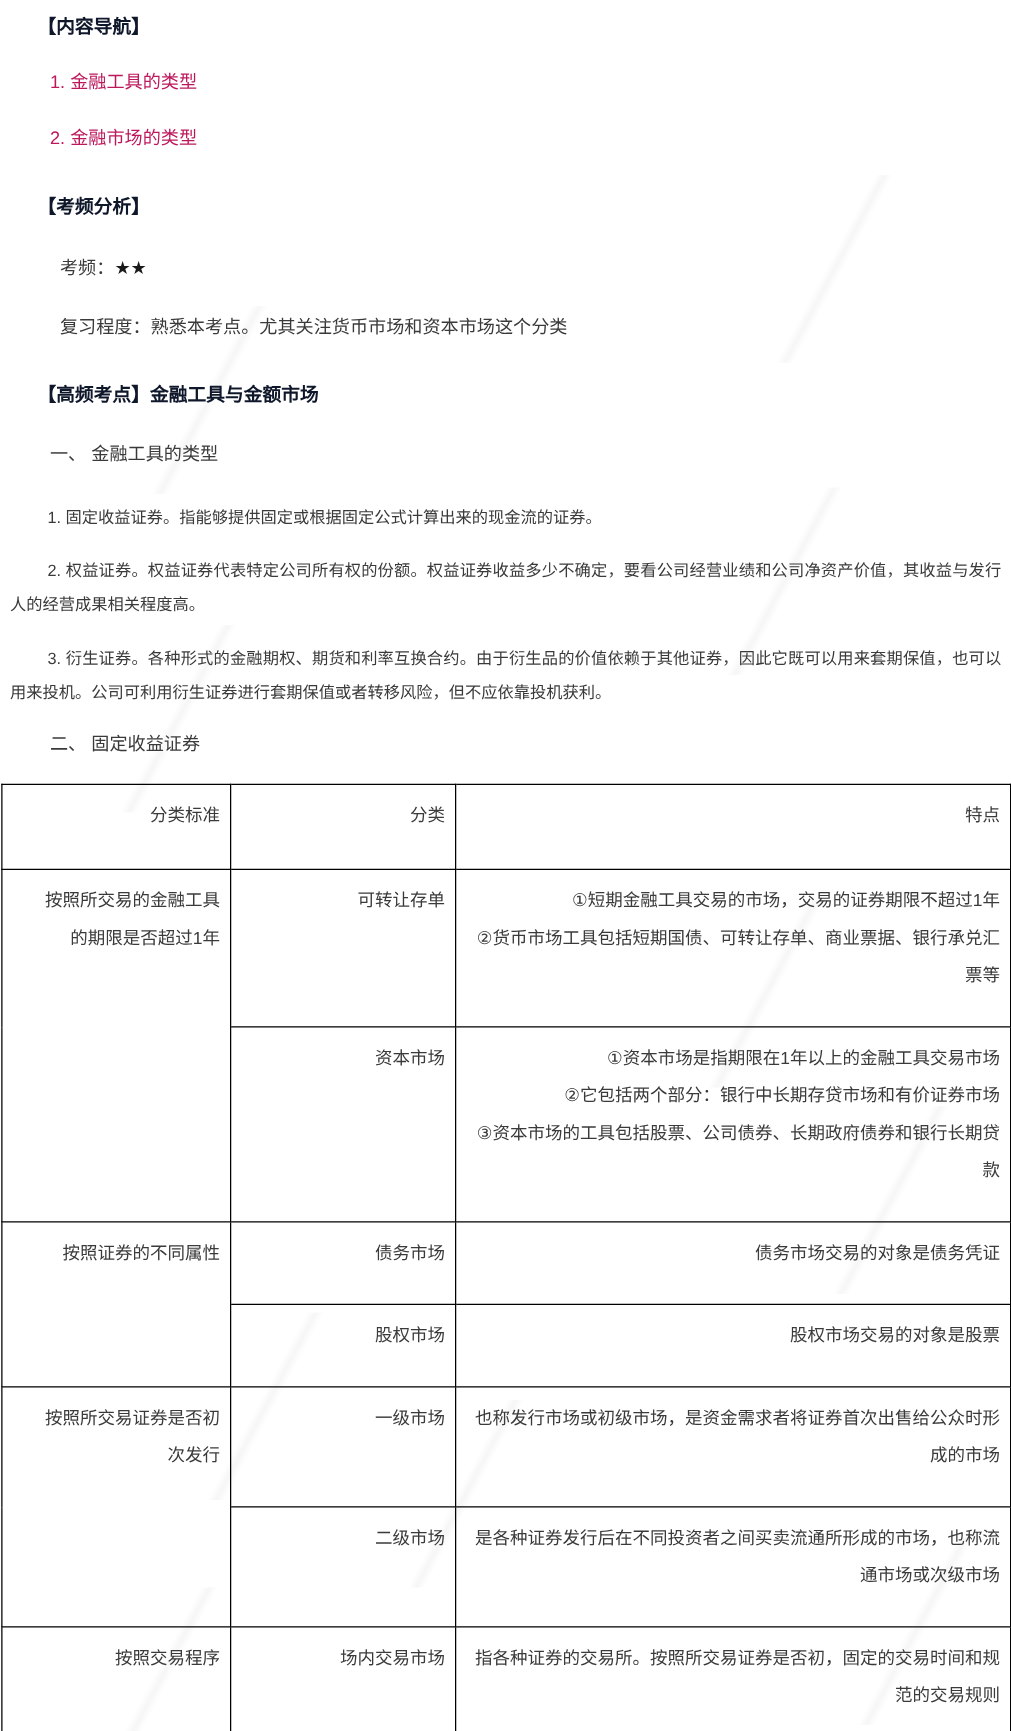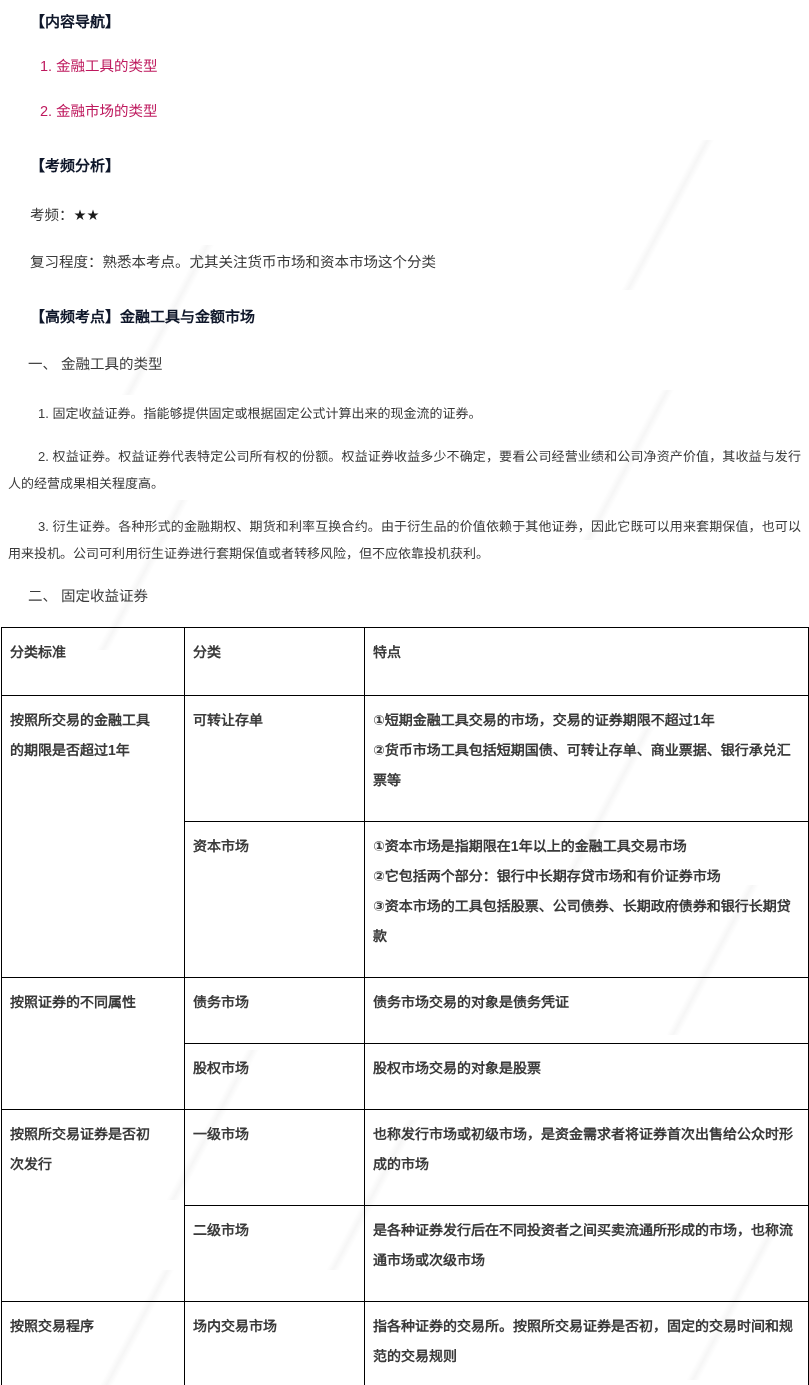--- a/index.html
+++ b/index.html
@@ -55,33 +55,33 @@
   .nav-item {
     font-size: 14.5px;
     padding-left: 40px;
     color: #be185d;
     line-height: 1.1;
   }
 
   .body-line {
     font-size: 14.5px;
     color: #3a3a3a;
-    padding-left: 30px;
+    padding-left: 48px;
     line-height: 1.1;
   }
 
   .stars {
     letter-spacing: 0px;
     color: #1a1a1a;
   }
 
   .section-title {
     font-size: 14.5px;
     color: #3a3a3a;
-    padding-left: 28px;
+    padding-left: 40px;
     line-height: 1.1;
   }
 
   .para {
     font-size: 13px;
     color: #3a3a3a;
     line-height: 27px;
     padding: 0 8px 0 8px;
     text-indent: 30px;
     text-align: justify;
@@ -93,23 +93,23 @@
     width: 807px;
     margin: 0 1px;
     table-layout: fixed;
   }
   .market-table td,
   .market-table th {
     border: 1px solid #000000;
     vertical-align: top;
     padding: 9px 8px 26px 8px;
     font-size: 14px;
-    font-weight: bold;
-    color: #3a3a3a;
-    text-align: left;
+    font-weight: normal;
+    color: #3a3a3a;
+    text-align: right;
     line-height: 30px;
   }
   .col-criterion { width: 183px; }
   .col-category  { width: 180px; }
   .col-feature   { width: 444px; }
 
   .market-table .cell-line {
     display: block;
   }
   .market-table .head-cell {

